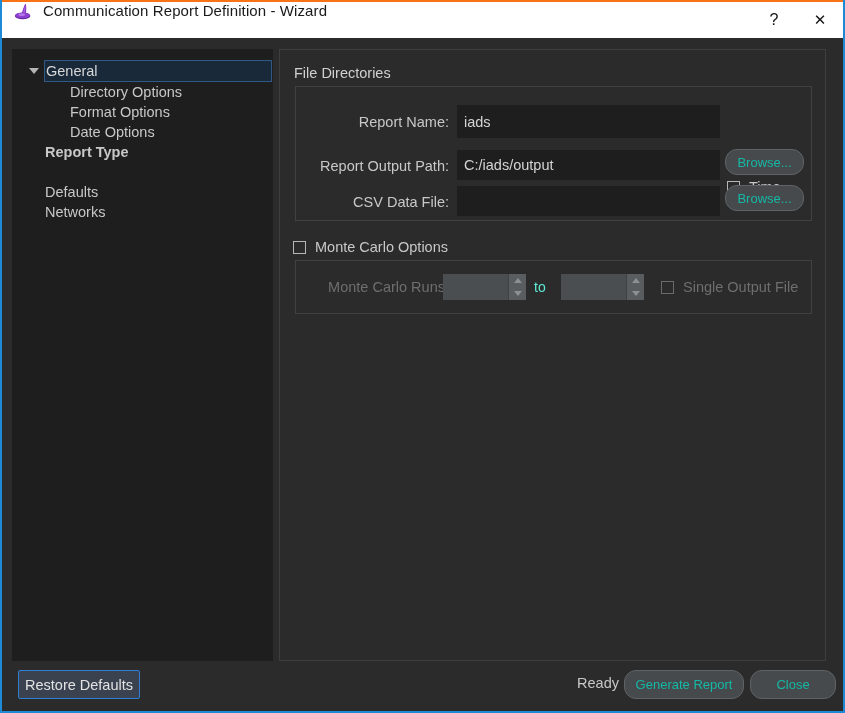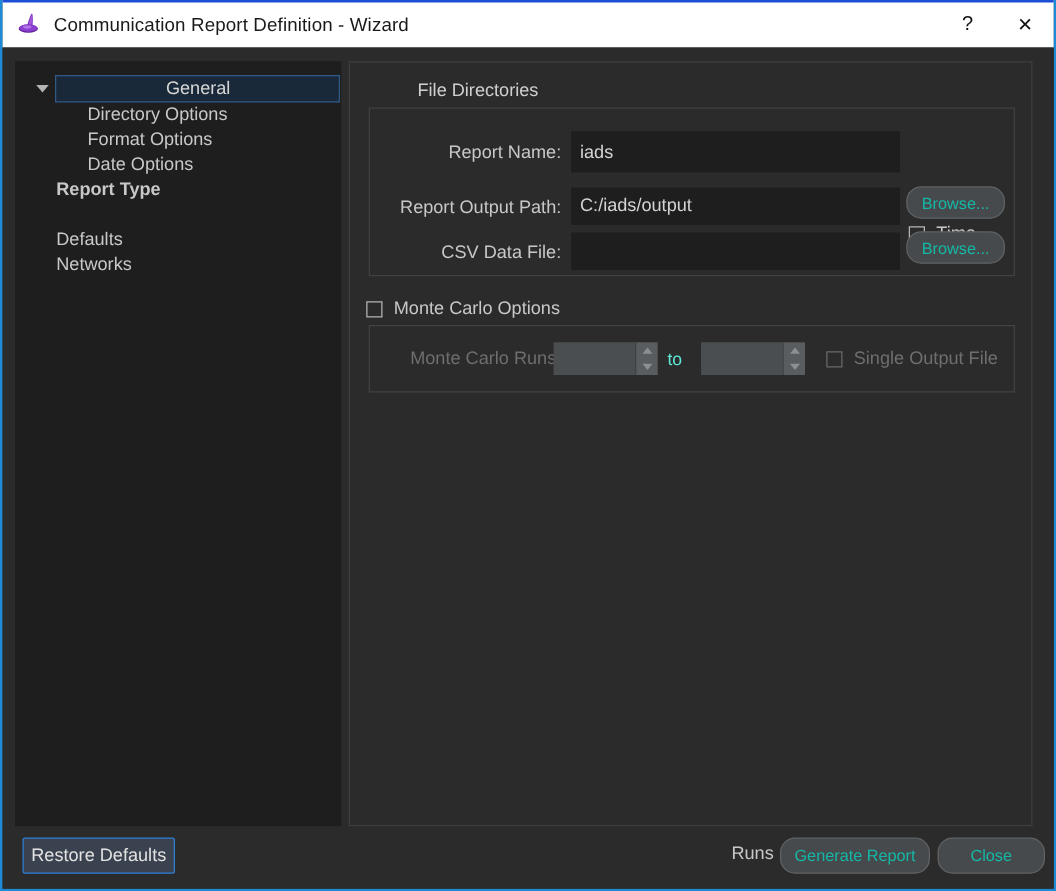--- a/index.html
+++ b/index.html
@@ -25,26 +25,25 @@
   }
 
   
   .titlebar {
     position: absolute;
     left: -2px;
     top: 0;
     width: 845px;
     height: 38px;
     background: #ffffff;
-    border-top: 2px solid #1d4ed8;
+    border-top: 2px solid #f97316;
     border-left: 2px solid #1e8ad6;
     border-right: 2px solid #1e8ad6;
     box-sizing: border-box;
     display: flex;
-    align-items: center;
   }
   .title-icon {
     width: 22px;
     height: 22px;
     margin-left: 11px;
     margin-right: 8px;
     flex: 0 0 auto;
     display: block;
   }
   .title-text {
@@ -307,21 +306,21 @@
     <span class="title-text">Communication Report Definition - Wizard</span>
     <span class="title-spacer"></span>
     <div class="title-btn help">?</div>
     <div class="title-btn close">✕</div>
   </div>
 
   <div class="body-area">
 
     <div class="tree-panel">
 
-      <div class="tree-row selected" style="top:11px;text-align:center;">
+      <div class="tree-row selected" style="top:11px;">
         <span class="arrow">
             <i></i>
           </span>
         <span class="label">General</span>
       </div>
 
       <div class="tree-row lvl2" style="position:absolute;left:0;top:33px;width:100%;">
         <span class="label">Directory Options</span>
       </div>
       <div class="tree-row lvl2" style="position:absolute;left:0;top:53px;width:100%;">
@@ -336,21 +335,21 @@
       <div class="tree-row lvl1" style="position:absolute;left:0;top:133px;width:100%;">
         <span class="label">Defaults</span>
       </div>
       <div class="tree-row lvl1" style="position:absolute;left:0;top:153px;width:100%;">
         <span class="label">Networks</span>
       </div>
     </div>
 
     <div class="content-panel">
 
-      <div class="group-title" style="left:14px; top:15px;margin-left:40px;">File Directories</div>
+      <div class="group-title" style="left:14px; top:15px;">File Directories</div>
       <div class="groupbox" style="left:15px; top:36px; width:517px; height:135px;"></div>
 
       <div class="form-label" style="left:14px; top:64px; width:155px;">Report Name:</div>
       <input class="text-input" style="left: 177px; top: 55px; width: 263px; height: 33px;" value="iads">
 
       <div class="checkbox-wrap" style="left:447px; top:102px;">
         <span class="cb-box"></span>
         <span class="cb-label">Date</span>
       </div>
       <div class="checkbox-wrap" style="left:447px; top:129px;">
@@ -402,19 +401,19 @@
 
       <div class="checkbox-wrap" style="left:381px; top:229px;">
         <span class="cb-box dim"></span>
         <span class="cb-label dim">Single Output File</span>
       </div>
 
     </div>
 
     <div class="restore-btn">Restore Defaults</div>
 
-    <div class="status-text">Runs</div>
+    <div class="status-text">Ready</div>
 
     <div class="btn" style="left:622px; top:632px; width:120px; height:29px;">Generate Report</div>
     <div class="btn" style="left:748px; top:632px; width:86px; height:29px;">Close</div>
 
   </div>
 </div>
 
 </body></html>

